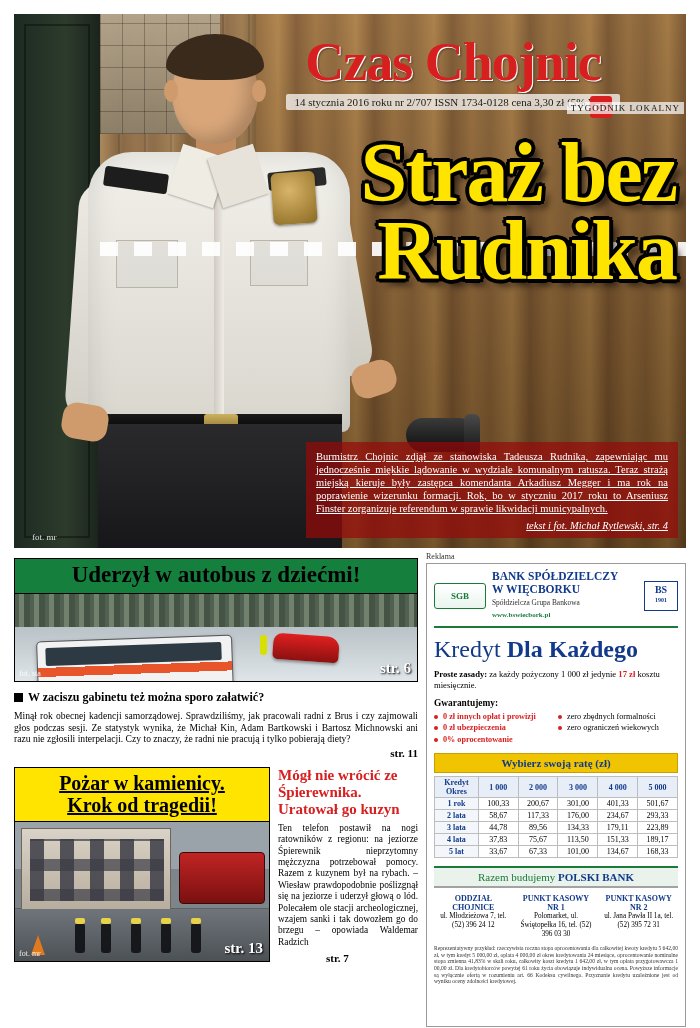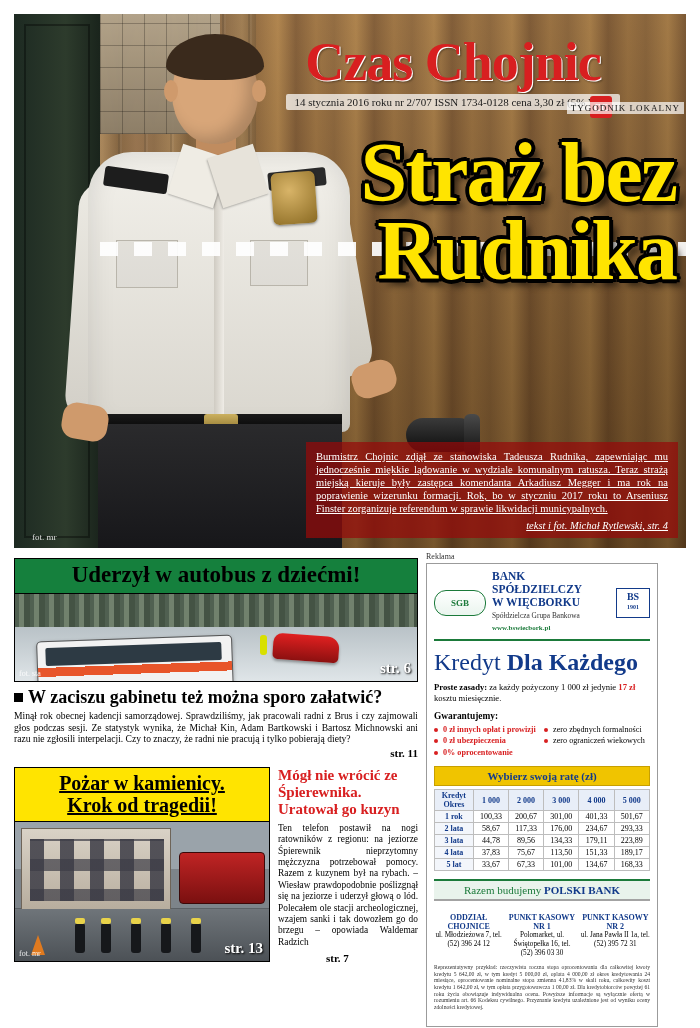--- a/index.html
+++ b/index.html
@@ -263,21 +263,21 @@
   .str-tag{
     position:absolute; right:6px; bottom:4px;
     font-weight:700; font-size:15px; color:#fff; text-shadow:1px 1px 2px #000;
     font-family:"Liberation Serif", serif;
   }
   .fot-tag{
     position:absolute; left:4px; bottom:3px; font-size:8px; color:#fff; opacity:.9;
   }
 
   .sub-head{
-    margin-top:7px; font-weight:700; font-size:18px; line-height:17px;
+    margin-top:7px; font-weight:700; font-size:12px; line-height:17px;
     padding-left:14px; position:relative;
   }
   .sub-head:before{
     content:""; position:absolute; left:0; top:4px; width:9px;height:9px;background:#000;
   }
   .body-text{
     margin-top:4px; font-size:9.6px; line-height:11.6px; text-align:justify;
   }
   .pg-right{ text-align:right; font-weight:700; font-size:11px; margin-top:2px; }
 
@@ -326,28 +326,28 @@
     border-left:7px solid transparent; border-right:7px solid transparent; border-bottom:20px solid #e07a1f;
   }
 
   .hd-red{
     color:#d81f20; font-weight:700; font-size:15px; line-height:17px;
   }
   .small-text{ font-size:9.4px; line-height:11.4px; text-align:justify; margin-top:5px; }
   .pg-center{ text-align:center; font-weight:700; font-size:11px; margin-top:6px; }
 
   
-  .col-right{ position:absolute; left:426px; top:552px; width:232px; }
+  .col-right{ position:absolute; left:426px; top:552px; width:260px; }
   .reklama{ font-size:8px; color:#333; margin-bottom:2px; }
   .ad{
     border:1px solid #9b9b9b; background:#fff; padding:6px 7px 7px 7px; height:464px; position:relative;
   }
   .ad-top{ display:flex; align-items:center; gap:6px; border-bottom:2px solid #1b7a3a; padding-bottom:4px;}
   .sgb{
-    width:52px; height:26px; border:1px solid #1b7a3a; border-radius:12px;
+    width:52px; height:26px; border:1px solid #1b7a3a; border-radius:3px;
     display:flex; align-items:center; justify-content:center; font-size:9px; font-weight:700; color:#1b7a3a;
     background:linear-gradient(180deg,#fff,#eaf5ee);
   }
   .bank-name{ flex:1; font-size:11.5px; font-weight:700; color:#123a8a; line-height:13px; }
   .bank-name .sm{ display:block; font-size:7.4px; font-weight:400; color:#333; }
   .bank-name .url{ display:block; font-size:7px; color:#1b7a3a; }
   .bs-logo{
     width:34px; height:30px; border:1px solid #123a8a; color:#123a8a;
     font-size:10px; font-weight:700; text-align:center; line-height:11px; padding-top:2px;
     background:#fff;
@@ -379,21 +379,21 @@
     border:1px solid #bdbdbd; font-size:8px; text-align:center; padding:1px 0;
   }
   table.rates th{ background:#e8eef8; color:#123a8a; font-weight:700; font-size:8px; }
   table.rates td.okres{ background:#f3f6fb; font-weight:700; color:#123a8a; }
 
   .razem{
     margin-top:8px; background:#e9f3ec; border-top:2px solid #1b7a3a; border-bottom:2px solid #a3a3a3;
     text-align:center; font-size:11px; color:#1b7a3a; padding:3px 0; font-weight:400;
   }
   .razem b{ color:#123a8a; font-weight:700; }
-  .branches{ display:flex; gap:4px; margin-top:12px; }
+  .branches{ display:flex; gap:4px; margin-top:6px; }
   .branch{ flex:1; font-size:7.2px; line-height:9px; text-align:center; }
   .branch b{ display:block; font-size:8px; color:#123a8a; }
   .disclaimer{
     margin-top:6px; font-size:5.6px; line-height:6.6px; text-align:justify; color:#333;
   }
   .page-7{ position:absolute; left:312px; bottom:-2px; }
 </style>
 </head>
 <body>
 

